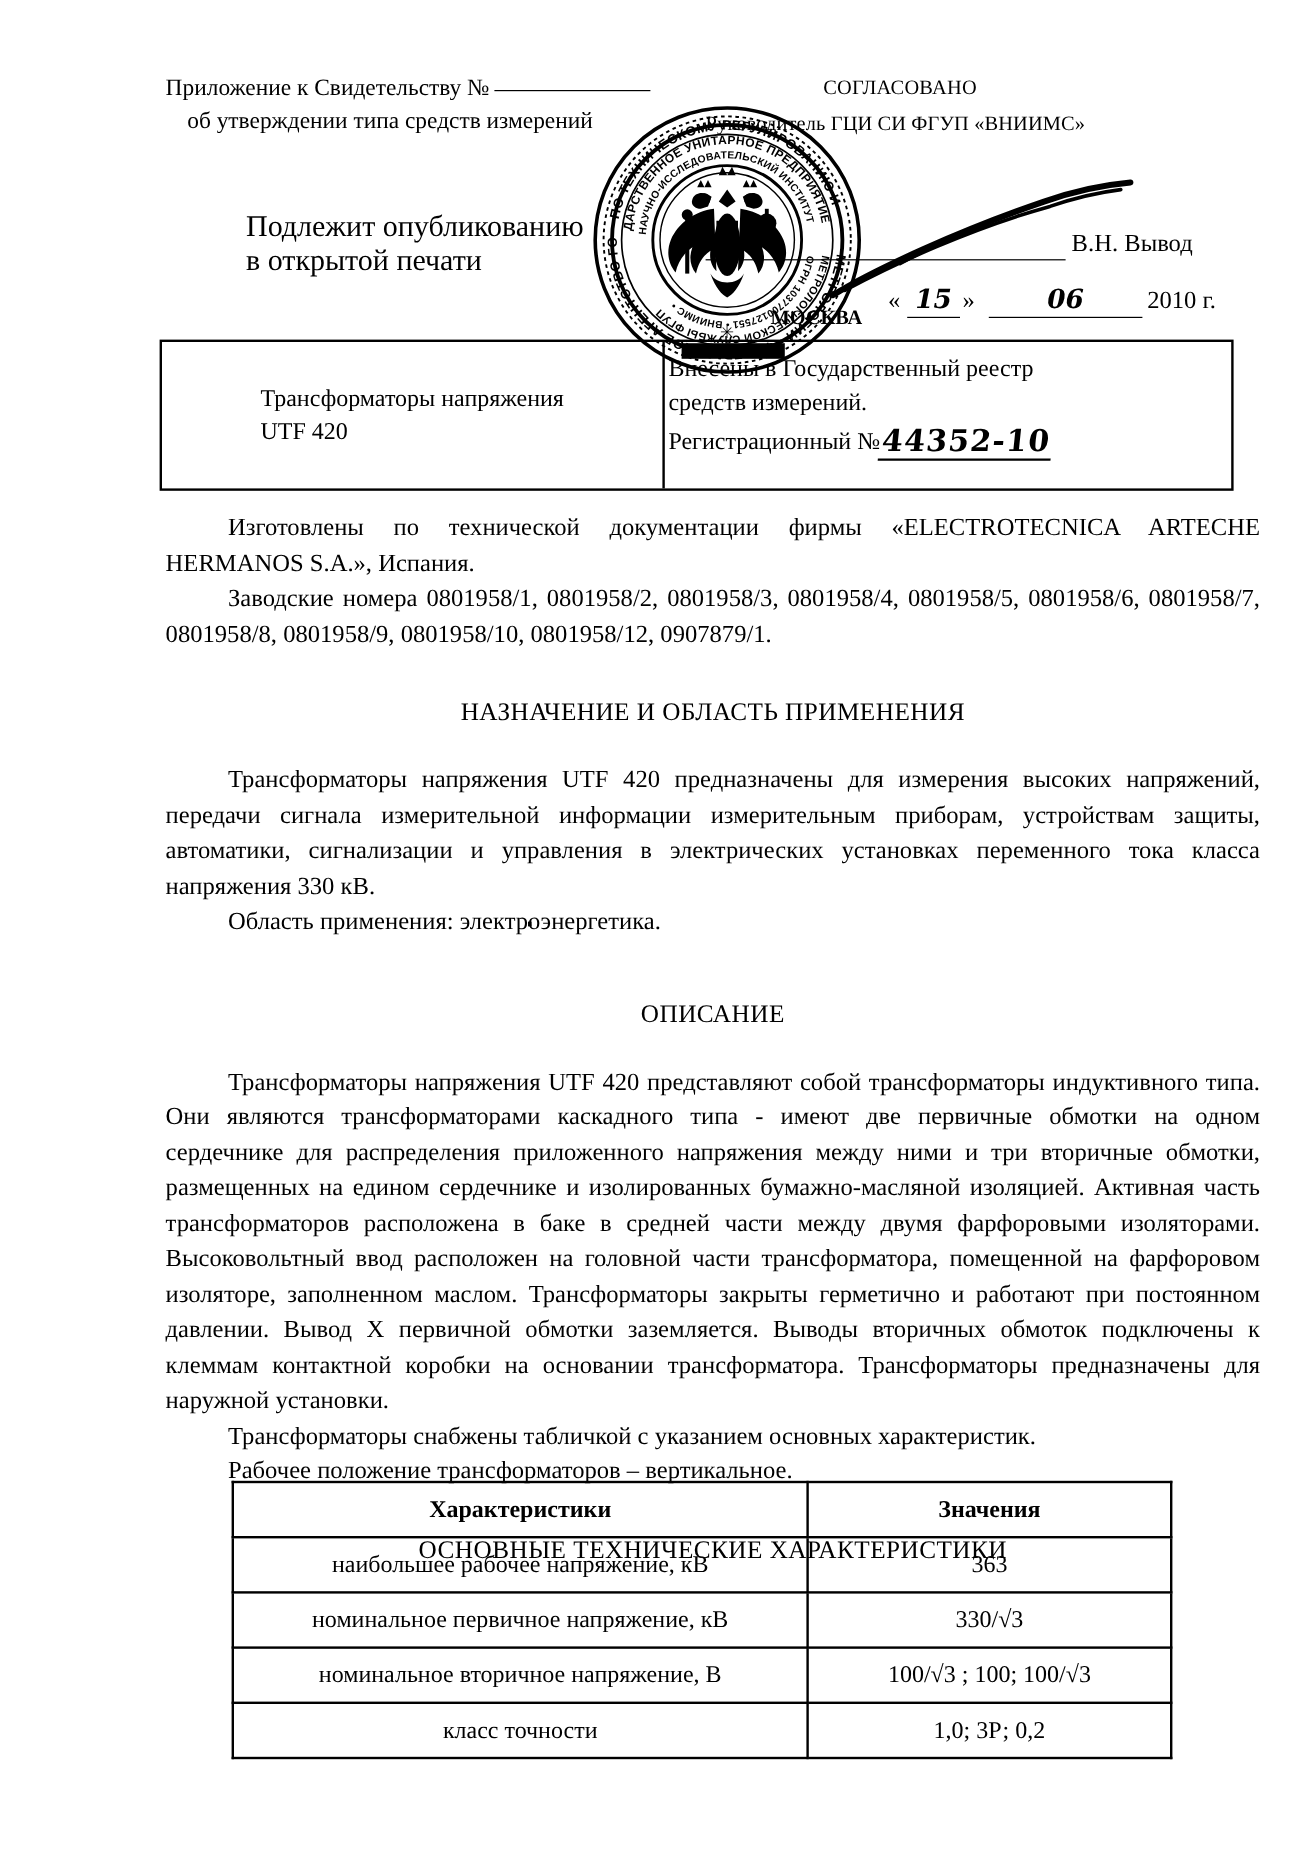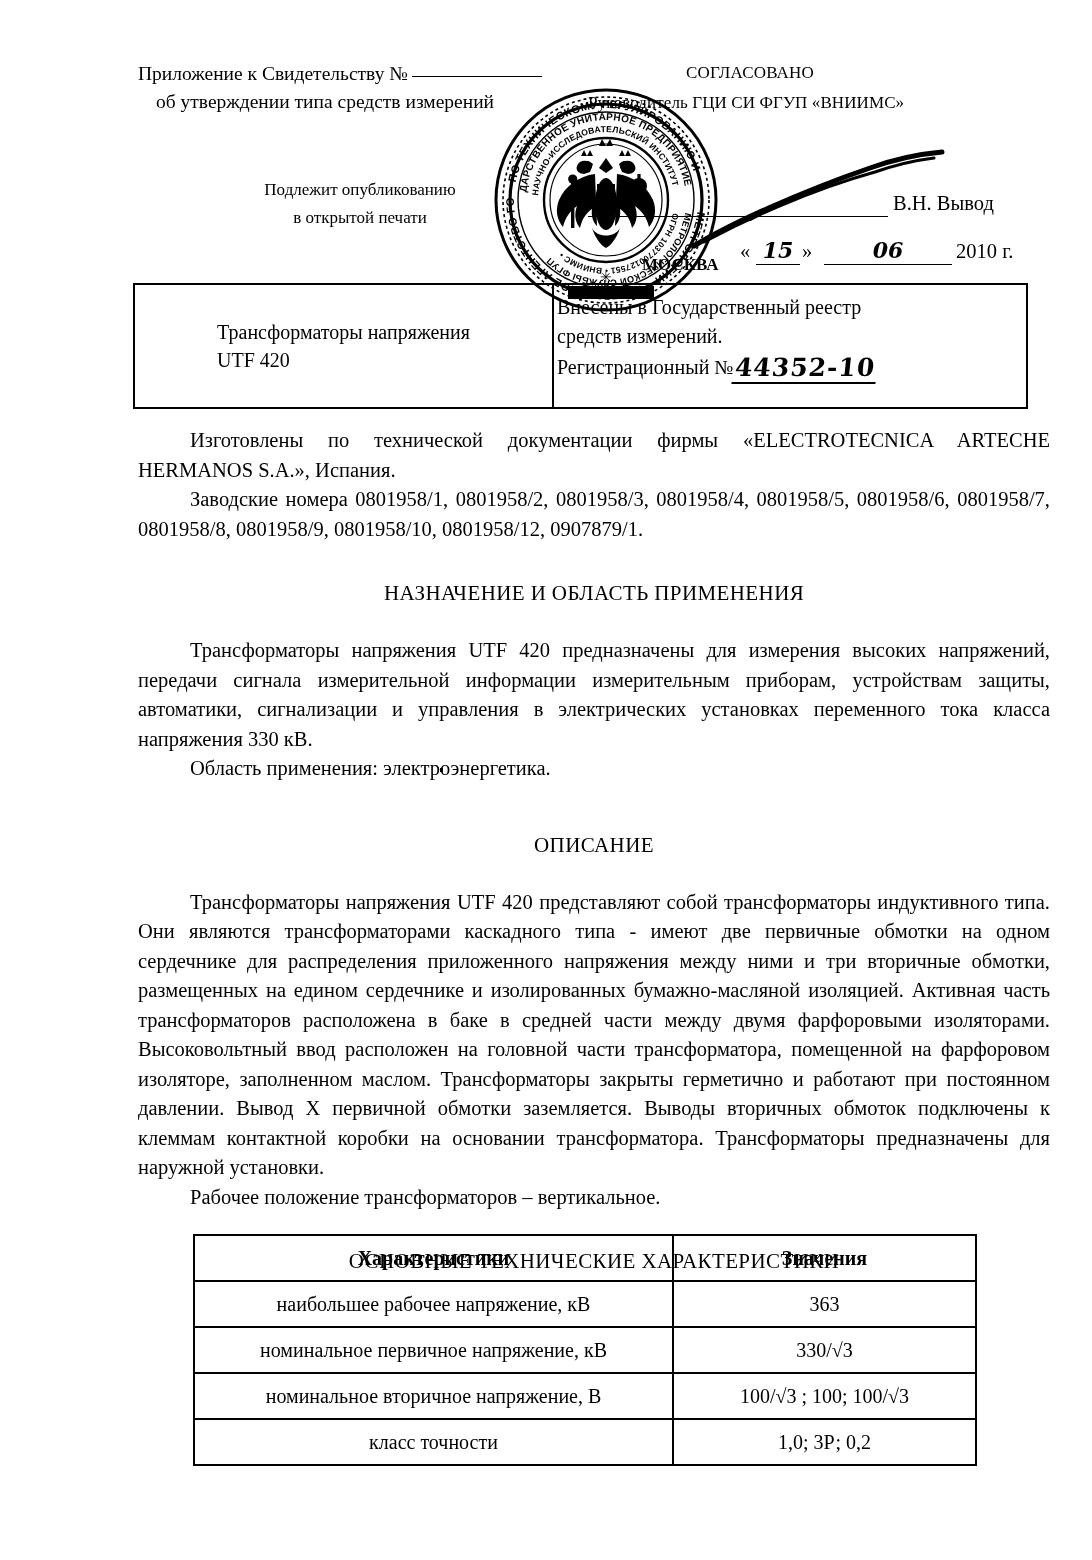--- a/index.html
+++ b/index.html
@@ -48,22 +48,22 @@
     border-bottom: 1.6px solid #000;
     vertical-align: 3px;
     margin-left: 4px;
   }
 
   .hdr-publish {
     position: absolute;
     left: 205px;
     top: 126px;
     width: 310px;
-    text-align: center;
-    font-size: 17px;
+    text-align: left;
+    font-size: 25px;
     line-height: 28px;
   }
 
   .hdr-right {
     position: absolute;
     left: 588px;
     top: 8px;
     width: 470px;
     font-size: 17px;
     line-height: 30px;
@@ -413,20 +413,21 @@
     <div class="sp-28"></div>
 
     <p class="just">Трансформаторы напряжения UTF 420 предназначены для измерения высоких напряжений, передачи сигнала измерительной информации измерительным приборам, устройствам защиты, автоматики, сигнализации и управления в электрических установках переменного тока класса напряжения 330 кВ.</p>
     <p class="just">Область применения: электроэнергетика.</p>
 
     <div class="sp-46"></div>
     <p class="sect-title">ОПИСАНИЕ</p>
     <div class="sp-28"></div>
 
     <p class="just">Трансформаторы напряжения UTF 420 представляют собой трансформаторы индуктивного типа. Они являются трансформаторами каскадного типа - имеют две первичные обмотки на одном сердечнике для распределения приложенного напряжения между ними и три вторичные обмотки, размещенных на едином сердечнике и изолированных бумажно-масляной изоляцией. Активная часть трансформаторов расположена в баке в средней части между двумя фарфоровыми изоляторами. Высоковольтный ввод расположен на головной части трансформатора, помещенной на фарфоровом изоляторе, заполненном маслом. Трансформаторы закрыты герметично и работают при постоянном давлении. Вывод Х первичной обмотки заземляется. Выводы вторичных обмоток подключены к клеммам контактной коробки на основании трансформатора. Трансформаторы предназначены для наружной установки.</p>
+    <p class="just">Трансформаторы снабжены табличкой с указанием основных характеристик.</p>
     <p class="just">Рабочее положение трансформаторов – вертикальное.</p>
 
     <div class="sp-34"></div>
     <p class="sect-title">ОСНОВНЫЕ ТЕХНИЧЕСКИЕ ХАРАКТЕРИСТИКИ</p>
   </div>
 
   <div class="dot-artifact"></div>
 
   <div class="tbl-wrap">
     <table class="specs">

